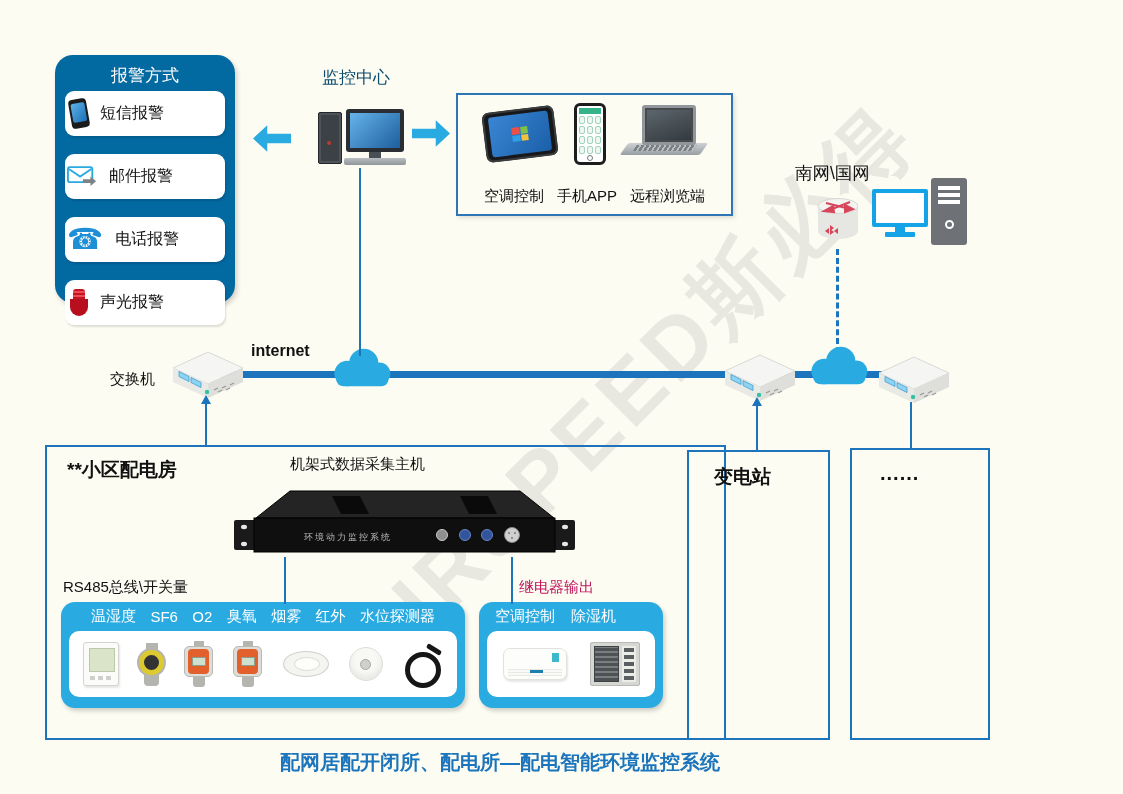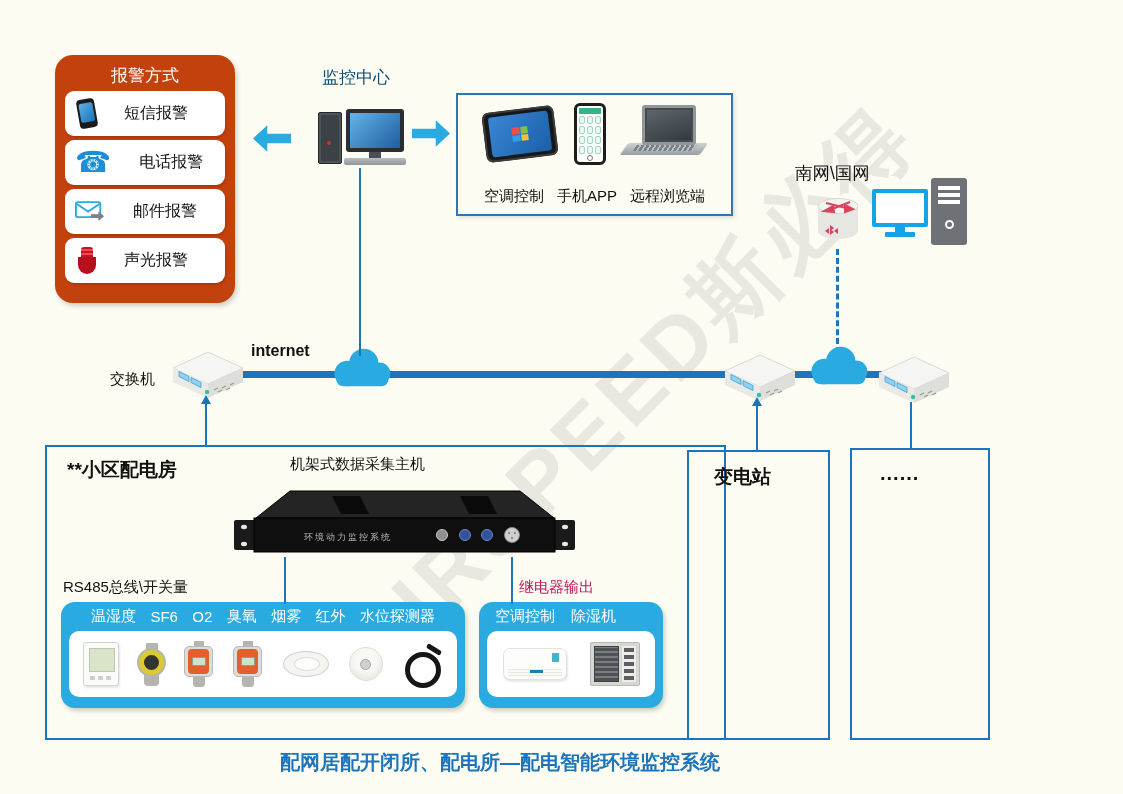--- a/index.html
+++ b/index.html
@@ -6,25 +6,25 @@
   body{background:#fbfbf0;font-family:"Liberation Sans","DejaVu Sans",sans-serif}
   #canvas{position:relative;width:1123px;height:794px;background:#fcfcf2;overflow:hidden}
 
   
   .watermark{position:absolute;left:615px;top:408px;transform:translate(-50%,-50%) rotate(-45deg);
     font-size:86px;font-weight:bold;color:rgba(185,185,185,.30);white-space:nowrap;letter-spacing:6px;z-index:1;pointer-events:none}
 
   .z{position:absolute;z-index:2}
 
   
-  .alarm{left:55px;top:55px;width:180px;height:248px;background:#c2410c;border-radius:18px;
+  .alarm{left:55px;top:55px;width:180px;height:248px;background:#0369a1;border-radius:18px;
     box-shadow:2px 3px 5px rgba(0,0,0,.18);padding:6px 10px}
   .alarm-title{text-align:center;color:#fff;font-size:17px;height:30px;line-height:30px}
-  .alarm-row{height:45px;background:#fff;border-radius:9px;margin-bottom:4px;display:flex;align-items:center;
-    gap:28px;padding-left:10px;box-shadow:1px 2px 2px rgba(0,0,0,.12)}
+  .alarm-row{height:45px;background:#fff;border-radius:9px;margin-bottom:18px;display:flex;align-items:center;
+    gap:12px;padding-left:2px;box-shadow:1px 2px 2px rgba(0,0,0,.12)}
   .alarm-row span.lbl{font-size:16px;color:#111}
   .ic-phone{width:18px;height:29px;background:#1b1b1b;border-radius:4px;position:relative;transform:rotate(-10deg);flex:0 0 auto;margin-left:3px}
   .ic-phone::after{content:"";position:absolute;left:2px;right:2px;top:4px;bottom:6px;background:linear-gradient(135deg,#5db2e8,#1c6fb4);border-radius:2px}
   .ic-tel{font-family:"DejaVu Sans",sans-serif;font-size:29px;line-height:29px;color:#1e8fd6;flex:0 0 auto}
   .ic-tel::before{content:"\260E"}
   .ic-mail{flex:0 0 auto}
   .ic-siren{width:18px;height:27px;position:relative;flex:0 0 auto;margin-left:3px}
   .ic-siren::before{content:"";position:absolute;left:3px;top:0;width:12px;height:10px;border-radius:3px 3px 0 0;
     background:repeating-linear-gradient(0deg,#c31421 0 2px,#ef4b57 2px 4px)}
   .ic-siren::after{content:"";position:absolute;left:0;top:10px;width:18px;height:17px;background:#b80f1e;border-radius:0 0 9px 9px}
@@ -154,30 +154,30 @@
 
   <div class="watermark">OURSPEED斯必得</div>
 
   <div class="z alarm">
     <div class="alarm-title">报警方式</div>
     <div class="alarm-row">
       <span class="ic-phone"></span>
       <span class="lbl">短信报警</span>
     </div>
     <div class="alarm-row">
-      <span class="ic-tel"></span>
-      <span class="lbl">电话报警</span>
-    </div>
-    <div class="alarm-row">
       <svg class="ic-mail" width="30" height="23" viewBox="0 0 32 24">
         <rect x="1" y="2" width="26" height="16" rx="2" fill="#fff" stroke="#29ABE2" stroke-width="2"></rect>
         <polyline points="2,4 14,12 26,4" fill="none" stroke="#29ABE2" stroke-width="2"></polyline>
         <polygon points="17,15 25,15 25,12 31,17 25,22 25,19 17,19" fill="#7d8287"></polygon>
       </svg>
       <span class="lbl">邮件报警</span>
+    </div>
+    <div class="alarm-row">
+      <span class="ic-tel"></span>
+      <span class="lbl">电话报警</span>
     </div>
     <div class="alarm-row">
       <span class="ic-siren"></span>
       <span class="lbl">声光报警</span>
     </div>
   </div>
 
   <div class="z mc-label">监控中心</div>
   <div class="z pc">
     <div class="pc-tower"></div>

